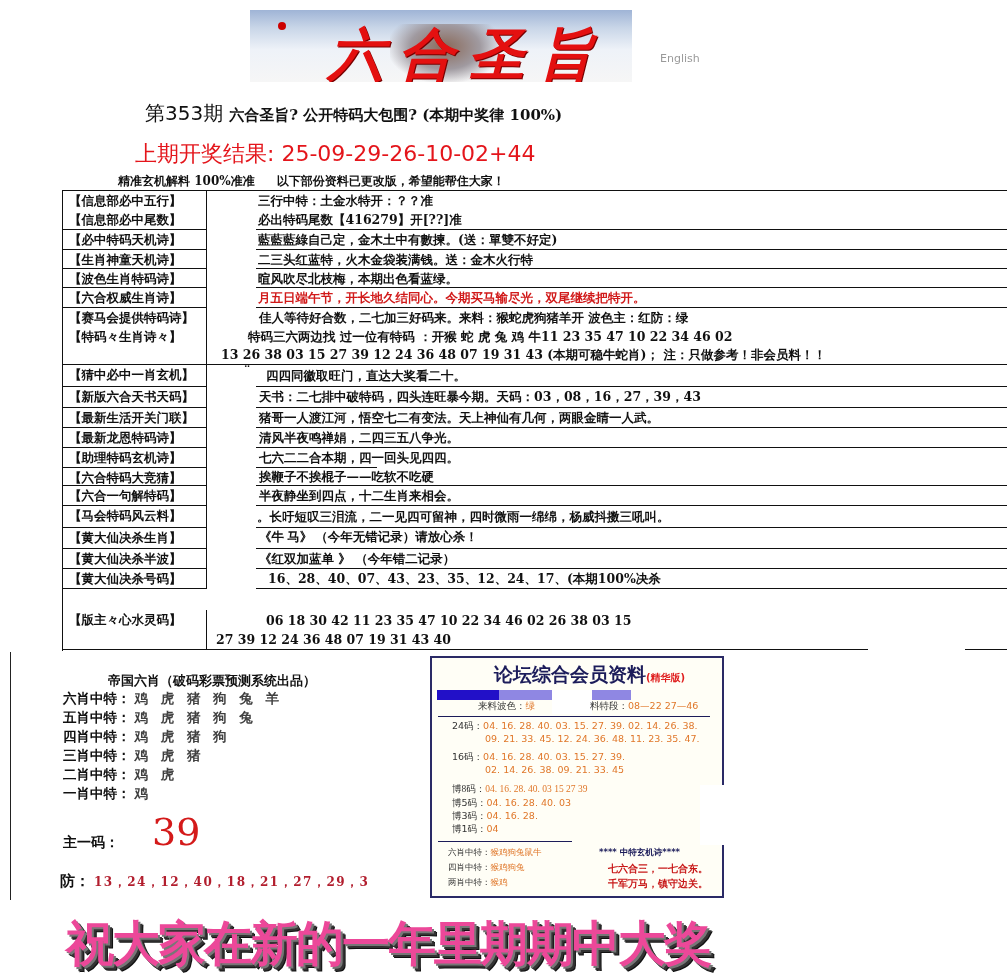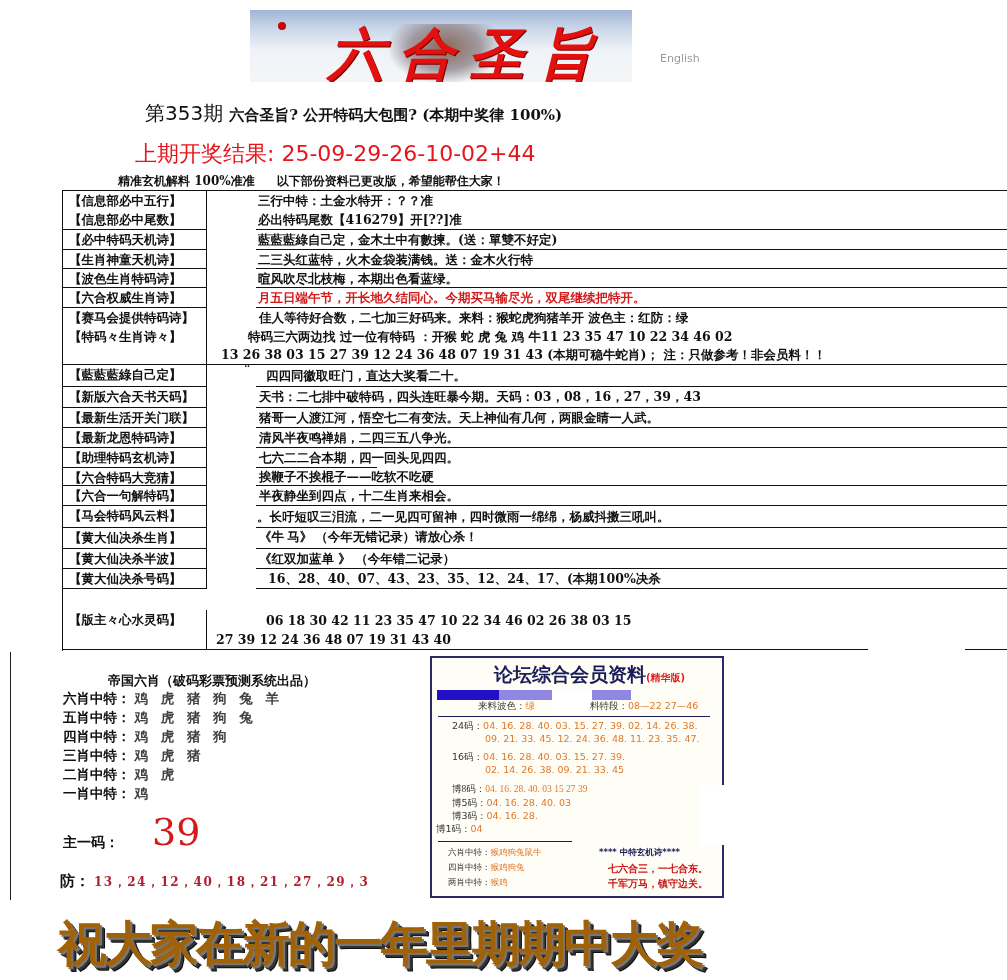--- a/index.html
+++ b/index.html
@@ -44,21 +44,21 @@
   .mbox .bar1{position:absolute;left:5px;top:32px;width:62px;height:10px;background:#2210c8;}
   .mbox .bar2{position:absolute;left:67px;top:32px;width:132px;height:10px;background:#8f87e3;}
   .mbox .patch{position:absolute;left:120px;top:32px;width:40px;height:24px;background:#fff;}
   .mbox .s{position:absolute;font-size:9.5px;white-space:nowrap;color:#333;}
   .mbox .o{color:#e0772a;}
   .mbox .hl{position:absolute;left:6px;top:58px;width:272px;border-top:1.5px solid #1c1c5a;}
   .mbox .hl2{position:absolute;left:6px;top:183px;width:134px;border-top:1.5px solid #1c1c5a;}
   .mbox .poem{color:#c81818;font-weight:bold;font-size:10px;}
   .mwhite{left:700px;top:785px;width:26px;height:60px;background:#fff;}
   
-  .wish{left:58px;top:912px;font-size:48px;font-weight:bold;white-space:nowrap;letter-spacing:-2px;color:#a16207;
+  .wish{left:66px;top:912px;font-size:48px;font-weight:bold;white-space:nowrap;letter-spacing:-2px;color:#ec4899;
         text-shadow:2px 2px 0 #777,4px 4px 0 #333,5px 5px 0 #111,-1px -1px 0 #fff;font-family:"DejaVu Sans",sans-serif;}
 </style>
 </head>
 <body>
 
 <div class="abs banner">
   <div class="dot"></div>
   <div class="horse"></div>
   <div class="title">六合圣旨</div>
 </div>
@@ -116,21 +116,21 @@
         <div>【赛马会提供特码诗】</div>
         <div>【特码々生肖诗々】</div>
       </div>
     <div class="txt" style="left:196px;top:0;">佳人等待好合数，二七加三好码来。来料：猴蛇虎狗猪羊开 波色主：红防：绿</div>
     <div class="txt" style="left:185px;top:19px;">特码三六两边找   过一位有特码 ：开猴  蛇  虎  兔  鸡  牛11 23 35 47 10 22 34 46 02</div>
     <div class="txt" style="left:158px;top:37px;">13 26 38 03 15 27 39 12 24 36 48 07 19 31 43 (本期可稳牛蛇肖)； 注：只做参考！非会员料！！</div>
     <div class="cline full"></div>
   </div>
   <div class="row" style="top:174px;height:22px;">
     <div class="lab">
-        <div>【藍藍藍綠自己定】</div>
+        <div>【猜中必中一肖玄机】</div>
       </div>
     <div class="txt" style="left:181px;top:-4px;">¨</div>
     <div class="txt" style="left:203px;top:1px;">四四同徽取旺门，直达大奖看二十。</div>
     <div class="cline"></div>
   </div>
   <div class="row" style="top:196px;height:21px;">
     <div class="lab">
         <div>【新版六合天书天码】</div>
       </div>
     <div class="txt" style="left:196px;top:0;">天书：二七排中破特码，四头连旺暴今期。天码：03，08，16，27，39，43</div>
@@ -230,21 +230,21 @@
   <div class="s" style="left:46px;top:42px;"><span>来料波色：</span><span class="o">绿</span></div>
   <div class="s" style="left:158px;top:42px;"><span>料特段：</span><span class="o">08—22  27—46</span></div>
   <div class="hl"></div>
   <div class="s" style="left:20px;top:62px;"><span>24码：</span><span class="o">04. 16. 28. 40. 03. 15. 27. 39. 02. 14. 26. 38.</span></div>
   <div class="s o" style="left:53px;top:75px;">09. 21. 33. 45. 12. 24. 36. 48. 11. 23. 35. 47.</div>
   <div class="s" style="left:20px;top:93px;"><span>16码：</span><span class="o">04. 16. 28. 40. 03. 15. 27. 39.</span></div>
   <div class="s o" style="left:53px;top:106px;">02. 14. 26. 38. 09. 21. 33. 45</div>
   <div class="s" style="left:20px;top:125px;font-family:Liberation Serif, serif;"><span>博8码：</span><span class="o">04. 16. 28. 40. 03  15  27  39</span></div>
   <div class="s" style="left:20px;top:139px;"><span>博5码：</span><span class="o">04. 16. 28. 40. 03</span></div>
   <div class="s" style="left:20px;top:152px;"><span>博3码：</span><span class="o">04. 16. 28.</span></div>
-  <div class="s" style="left:4px;top:165px;text-align:right;"><span>博1码：</span><span class="o">04</span></div>
+  <div class="s" style="left:20px;top:165px;text-align:right;"><span>博1码：</span><span class="o">04</span></div>
   <div class="hl2"></div>
   <div class="s" style="left:16px;top:189px;font-size:8.5px;"><span>六肖中特：</span><span class="o">猴鸡狗兔鼠牛</span></div>
   <div class="s" style="left:16px;top:204px;font-size:8.5px;"><span>四肖中特：</span><span class="o">猴鸡狗兔</span></div>
   <div class="s" style="left:16px;top:219px;font-size:8.5px;"><span>两肖中特：</span><span class="o">猴鸡</span></div>
   <div class="s" style="left:167px;top:189px;font-size:8.5px;font-weight:bold;color:#1c1c5a;">****     中特玄机诗****</div>
   <div class="s poem" style="left:176px;top:204px;">七六合三，一七合东。</div>
   <div class="s poem" style="left:176px;top:219px;">千军万马，镇守边关。</div>
 </div>
 <div class="abs mwhite"></div>
 

